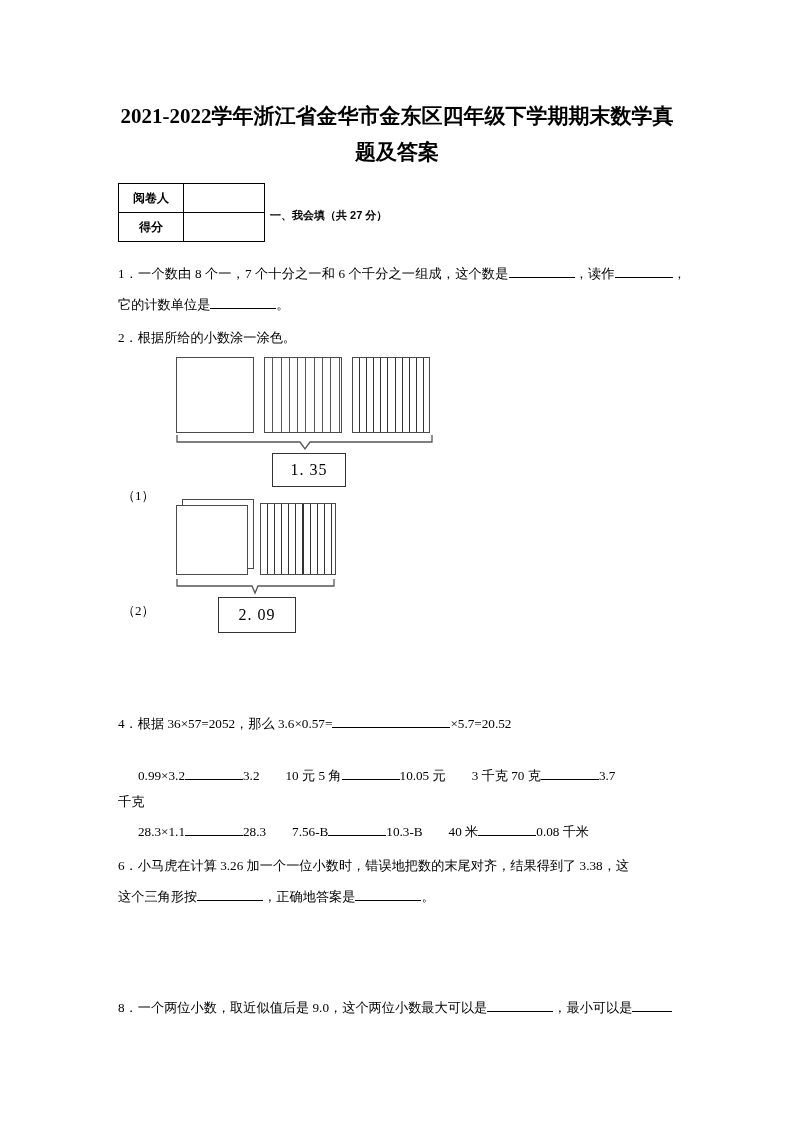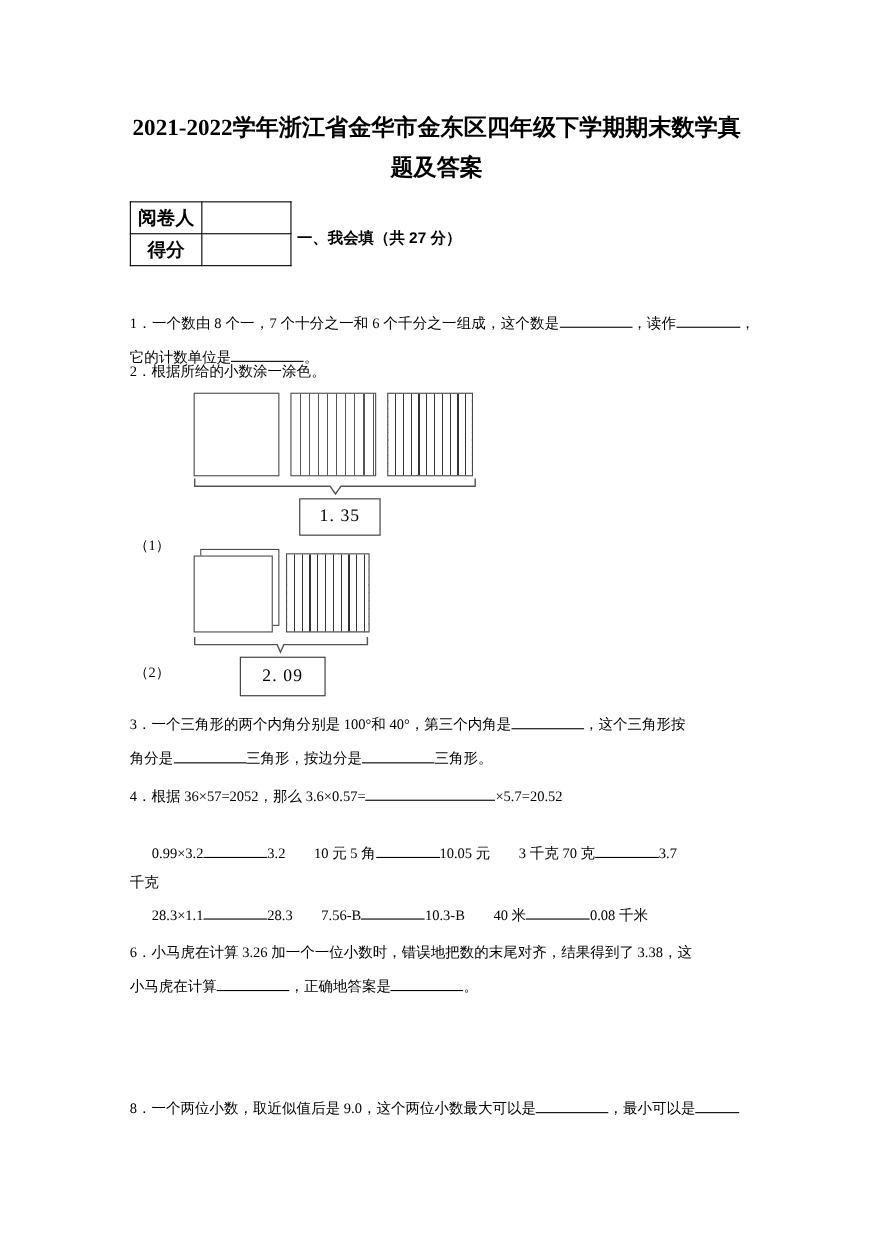--- a/index.html
+++ b/index.html
@@ -44,32 +44,32 @@
   }
   .score-table {
     position: absolute;
     left: 0;
     top: 0;
     border-collapse: collapse;
   }
   .score-table td {
     border: 1px solid #000;
     height: 26px;
-    font-size: 17px;
+    font-size: 12px;
     font-weight: bold;
     text-align: center;
     font-family: "Liberation Sans", sans-serif;
   }
   .score-table td.label { width: 62px; }
   .score-table td.blank { width: 78px; }
   .section-title {
     position: absolute;
     left: 152px;
     top: 25px;
-    font-size: 14px;
+    font-size: 11px;
     font-weight: bold;
     font-family: "Liberation Sans", sans-serif;
     white-space: nowrap;
   }
   
   .q {
     position: absolute;
     left: 118px;
     width: 568px;
     font-size: 13.2px;
@@ -149,21 +149,21 @@
       </tr>
       <tr>
         <td class="label">得分</td>
         <td class="blank"></td>
       </tr>
     </tbody>
       </table>
     <div class="section-title">一、我会填（共 27 分）</div>
   </div>
 
-  <div class="q" style="top:258px;margin-top:20px;">
+  <div class="q" style="top:258px;">
     <span class="num">1．</span><span>一个数由 8 个一，7 个十分之一和 6 个千分之一组成，这个数是</span><span class="fill f-m"></span><span>，读作</span><span class="fill f-s"></span><span>，它的计数单位是</span><span class="fill f-m"></span><span>。</span>
   </div>
 
   <div class="q" style="top:322px;">
     <span class="num">2．</span><span>根据所给的小数涂一涂色。</span>
   </div>
 
   <div class="diagram" style="left:176px; top:357px; width:260px; height:140px;">
     <div class="sq sq-plain" style="left:0px;   top:0px; width:78px; height:76px;"></div>
     <div class="sq sq-strips" style="left:88px;  top:0px; width:78px; height:76px;"></div>
@@ -179,42 +179,39 @@
     <div class="sq sq-plain" style="left:6px; top:-4px; width:72px; height:70px;"></div>
     <div class="sq sq-plain" style="left:0px; top:2px;  width:72px; height:70px;"></div>
     <div class="sq sq-grid" style="left:84px; top:0px; width:76px; height:72px;"></div>
     <svg class="brace-svg" style="left:-2px; top:74px;" width="170" height="18" viewBox="0 0 170 18">
       <path d="M3,2 L3,9 L78,9 L81,16 L84,9 L160,9 L160,2" fill="none" stroke="#555" stroke-width="1.3"></path>
     </svg>
     <div class="value-box" style="left:42px; top:94px; width:76px; height:34px;">2. 09</div>
   </div>
   <div class="diag-label" style="left:122px; top:602px;">（2）</div>
 
-  <div class="q" style="top:643px;">
-    <span class="num">3．</span><span>一个三角形的两个内角分别是 100°和 40°，第三个内角是</span><span class="fill f-m"></span><span>，这个三角形按</span><br><span>角分是</span><span class="fill f-m"></span><span>三角形，按边分是</span><span class="fill f-m"></span><span>三角形。</span>
-  </div>
 
   <div class="q" style="top:708px;">
     <span class="num">4．</span><span>根据 36×57=2052，那么 3.6×0.57=</span><span class="fill f-l"></span><span>×5.7=20.52</span>
   </div>
 
 
   <div class="sub-line cmp-row" style="top:762px;">
     <span>0.99×3.2</span><span class="fill f-s"></span><span>3.2</span><span class="gap"></span><span>10 元 5 角</span><span class="fill f-s"></span><span>10.05 元</span><span class="gap"></span><span>3 千克 70 克</span><span class="fill f-s"></span><span>3.7</span>
   </div>
   <div class="q" style="top:786px;">
     <span>千克</span>
   </div>
 
   <div class="sub-line cmp-row" style="top:818px;">
     <span>28.3×1.1</span><span class="fill f-s"></span><span>28.3</span><span class="gap"></span><span>7.56-B</span><span class="fill f-s"></span><span>10.3-B</span><span class="gap"></span><span>40 米</span><span class="fill f-s"></span><span>0.08 千米</span>
   </div>
 
   <div class="q" style="top:850px;">
-    <span class="num">6．</span><span>小马虎在计算 3.26 加一个一位小数时，错误地把数的末尾对齐，结果得到了 3.38，这</span><br><span>小马虎在计算</span><span class="fill f-m"></span><span>，正确地答案是</span><span class="fill f-m"></span><span>。</span>
+    <span class="num">6．</span><span>小马虎在计算 3.26 加一个一位小数时，错误地把数的末尾对齐，结果得到了 3.38，这</span><br><span>这个三角形按</span><span class="fill f-m"></span><span>，正确地答案是</span><span class="fill f-m"></span><span>。</span>
   </div>
 
 
   <div class="q" style="top:992px;">
     <span class="num">8．</span><span>一个两位小数，取近似值后是 9.0，这个两位小数最大可以是</span><span class="fill f-m"></span><span>，最小可以是</span><span class="fill f-xs"></span>
   </div>
 
 </div>
 
 </body></html>

